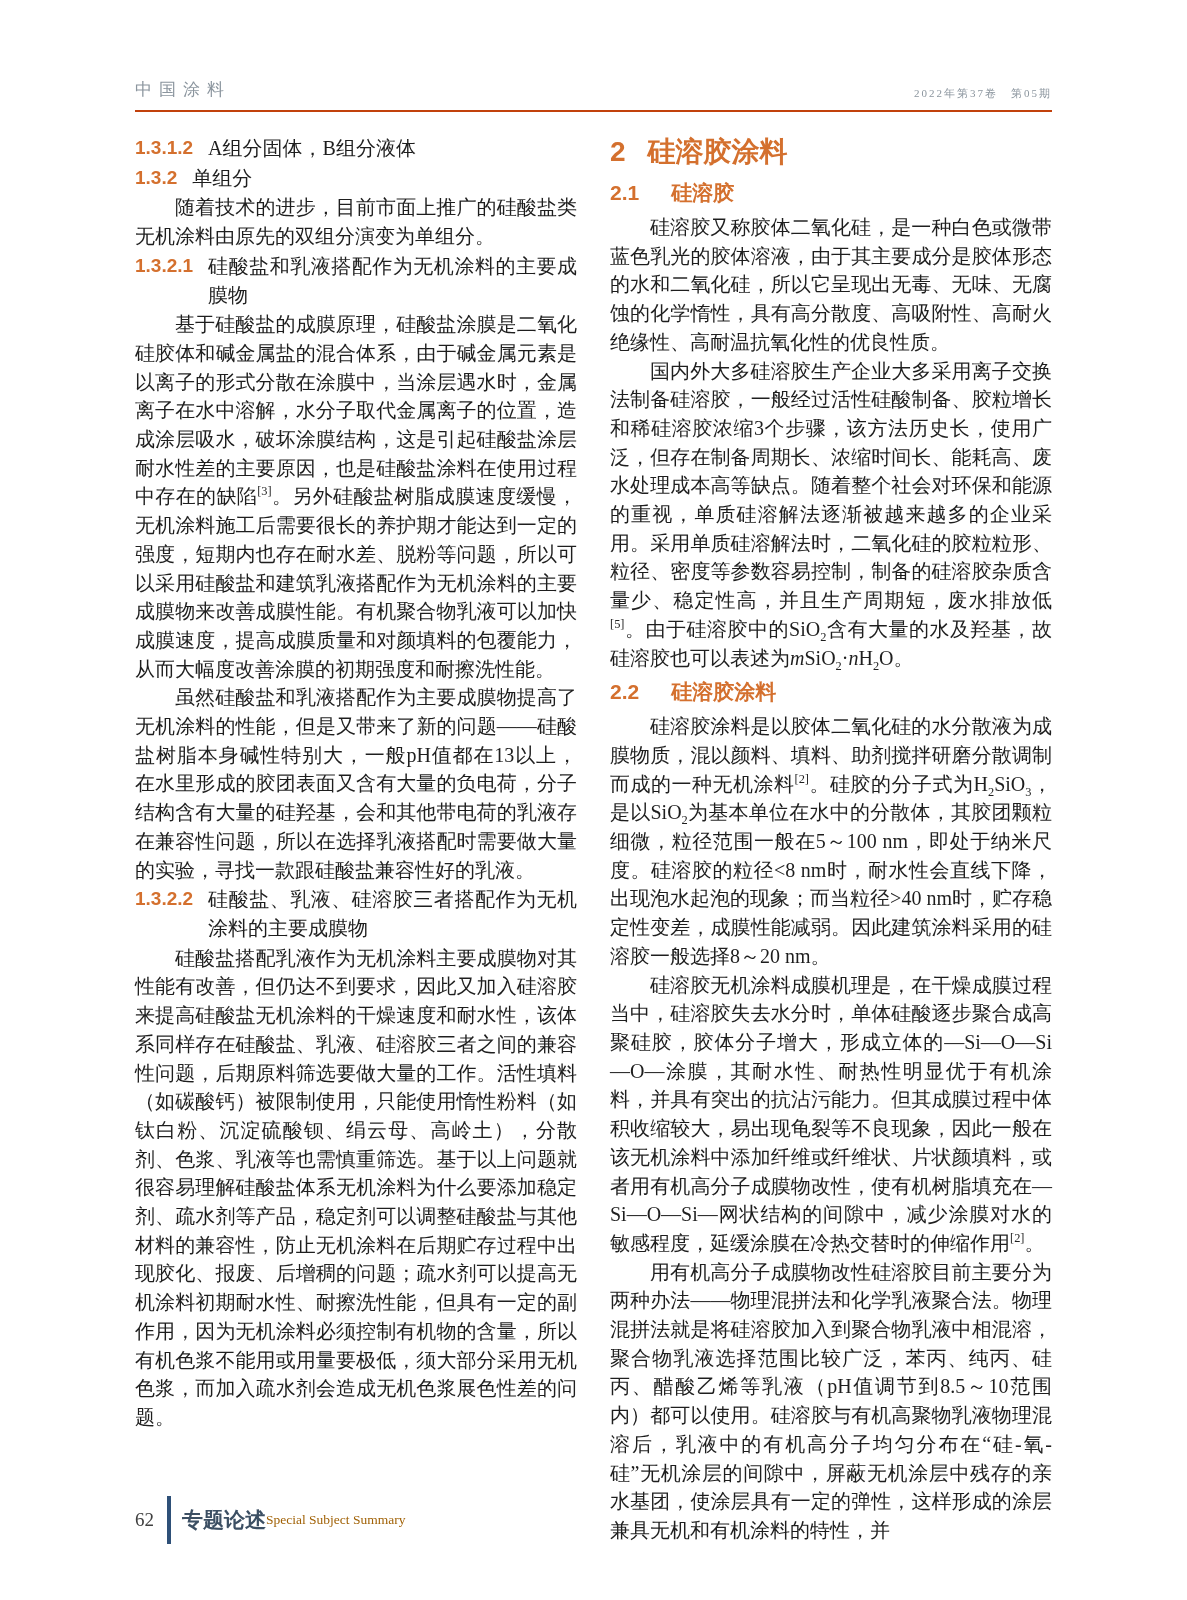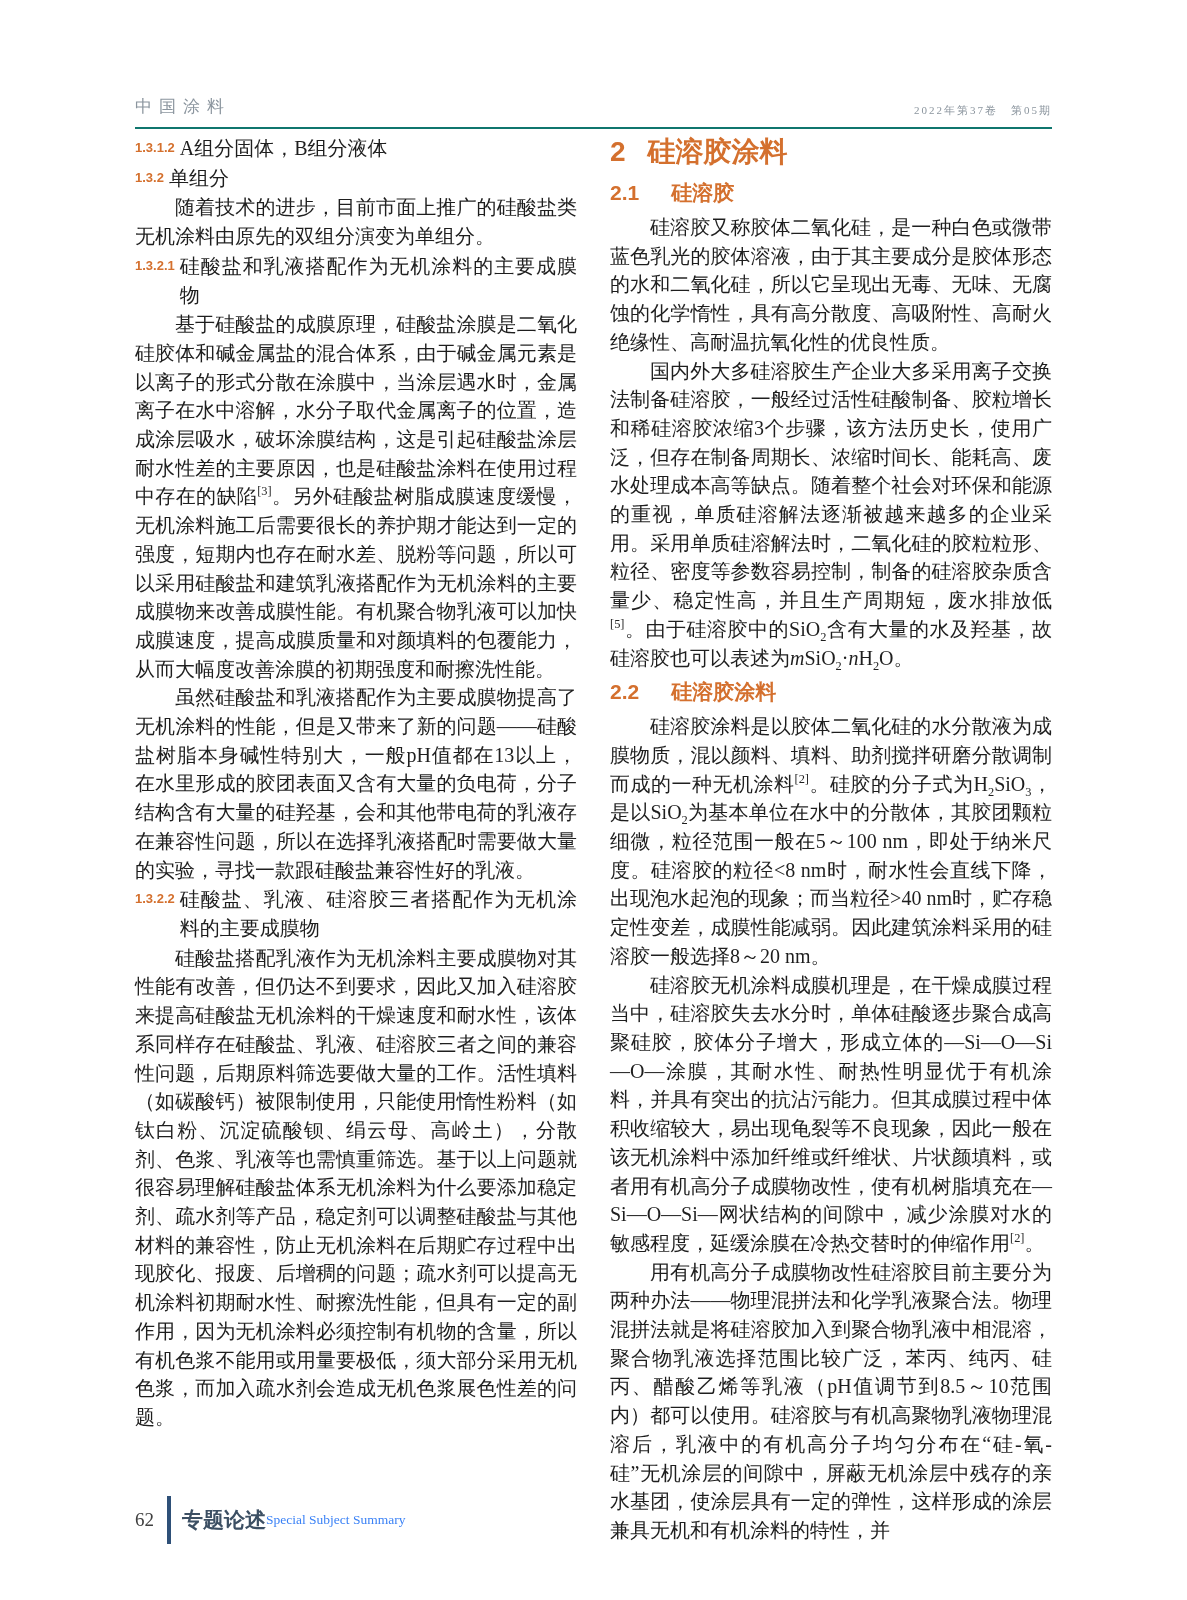--- a/index.html
+++ b/index.html
@@ -7,39 +7,39 @@
     position:relative; width:1187px; height:1600px; margin:0 auto;
     background:#ffffff; overflow:hidden;
     font-family:"Liberation Serif","DejaVu Serif",serif;
     color:#1e1e1e;
   }
 
   
   .running-header {
     position:absolute; left:135px; top:78px; width:917px;
     display:flex; justify-content:space-between; align-items:flex-end;
-    padding-bottom:9px; border-bottom:2px solid #0f766e;margin-top:17px;
+    padding-bottom:9px; border-bottom:2px solid #c2410c;
   }
   .journal-name { font-size:17px; color:#8b959e; letter-spacing:7px; }
   .issue-info   { font-size:11px; color:#8b959e; letter-spacing:2px; }
 
   
   .content {
     position:absolute; left:135px; top:133px; width:917px;
     display:flex; gap:33px;
   }
   .col { width:442px; font-size:20px; line-height:28.7px; text-align:justify; }
   .col p { margin:0; text-indent:2em; }
 
   
   .h-sub { display:flex; margin:1px 0; }
   .h-sub .hnum {
     font-family:"Liberation Sans","DejaVu Sans",sans-serif;
-    font-weight:bold; color:#d4702e; margin-right:5px; white-space:nowrap;
-    font-size:13px;
+    font-weight:bold; color:#d4702e; margin-right:15px; white-space:nowrap;
+    font-size:19px;
   }
   .h-sub .htitle { flex:1; }
 
   
   .h-main {
     display:flex; align-items:baseline; margin:2px 0 10px 0;
     font-family:"Liberation Sans","DejaVu Sans",sans-serif;
     font-weight:bold; color:#d4702e; font-size:28px; line-height:34px;
   }
   .h-main .hnum { margin-right:22px; }
@@ -64,21 +64,21 @@
     font-size:19px; color:#404040; margin-right:13px;
     font-family:"Liberation Serif","DejaVu Serif",serif;
   }
   .footer-bar { width:4px; height:48px; background:#2e5078; margin-right:11px; }
   .footer-labels { display:flex; flex-direction:row; justify-content:center; }
   .column-title-cn {
     font-family:"Liberation Sans","DejaVu Sans",sans-serif;
     font-weight:bold; font-size:21px; color:#3c4f63; line-height:24px;
   }
   .column-title-en {
-    font-size:13.5px; color:#3b82f6; line-height:18px; margin-top:3px;
+    font-size:13.5px; color:#a16207; line-height:18px; margin-top:3px;
     font-family:"Liberation Serif","DejaVu Serif",serif;
   }
 </style>
 </head>
 <body>
 
 <div class="page">
 
   <div class="running-header">
     <span class="journal-name">中国涂料</span>

